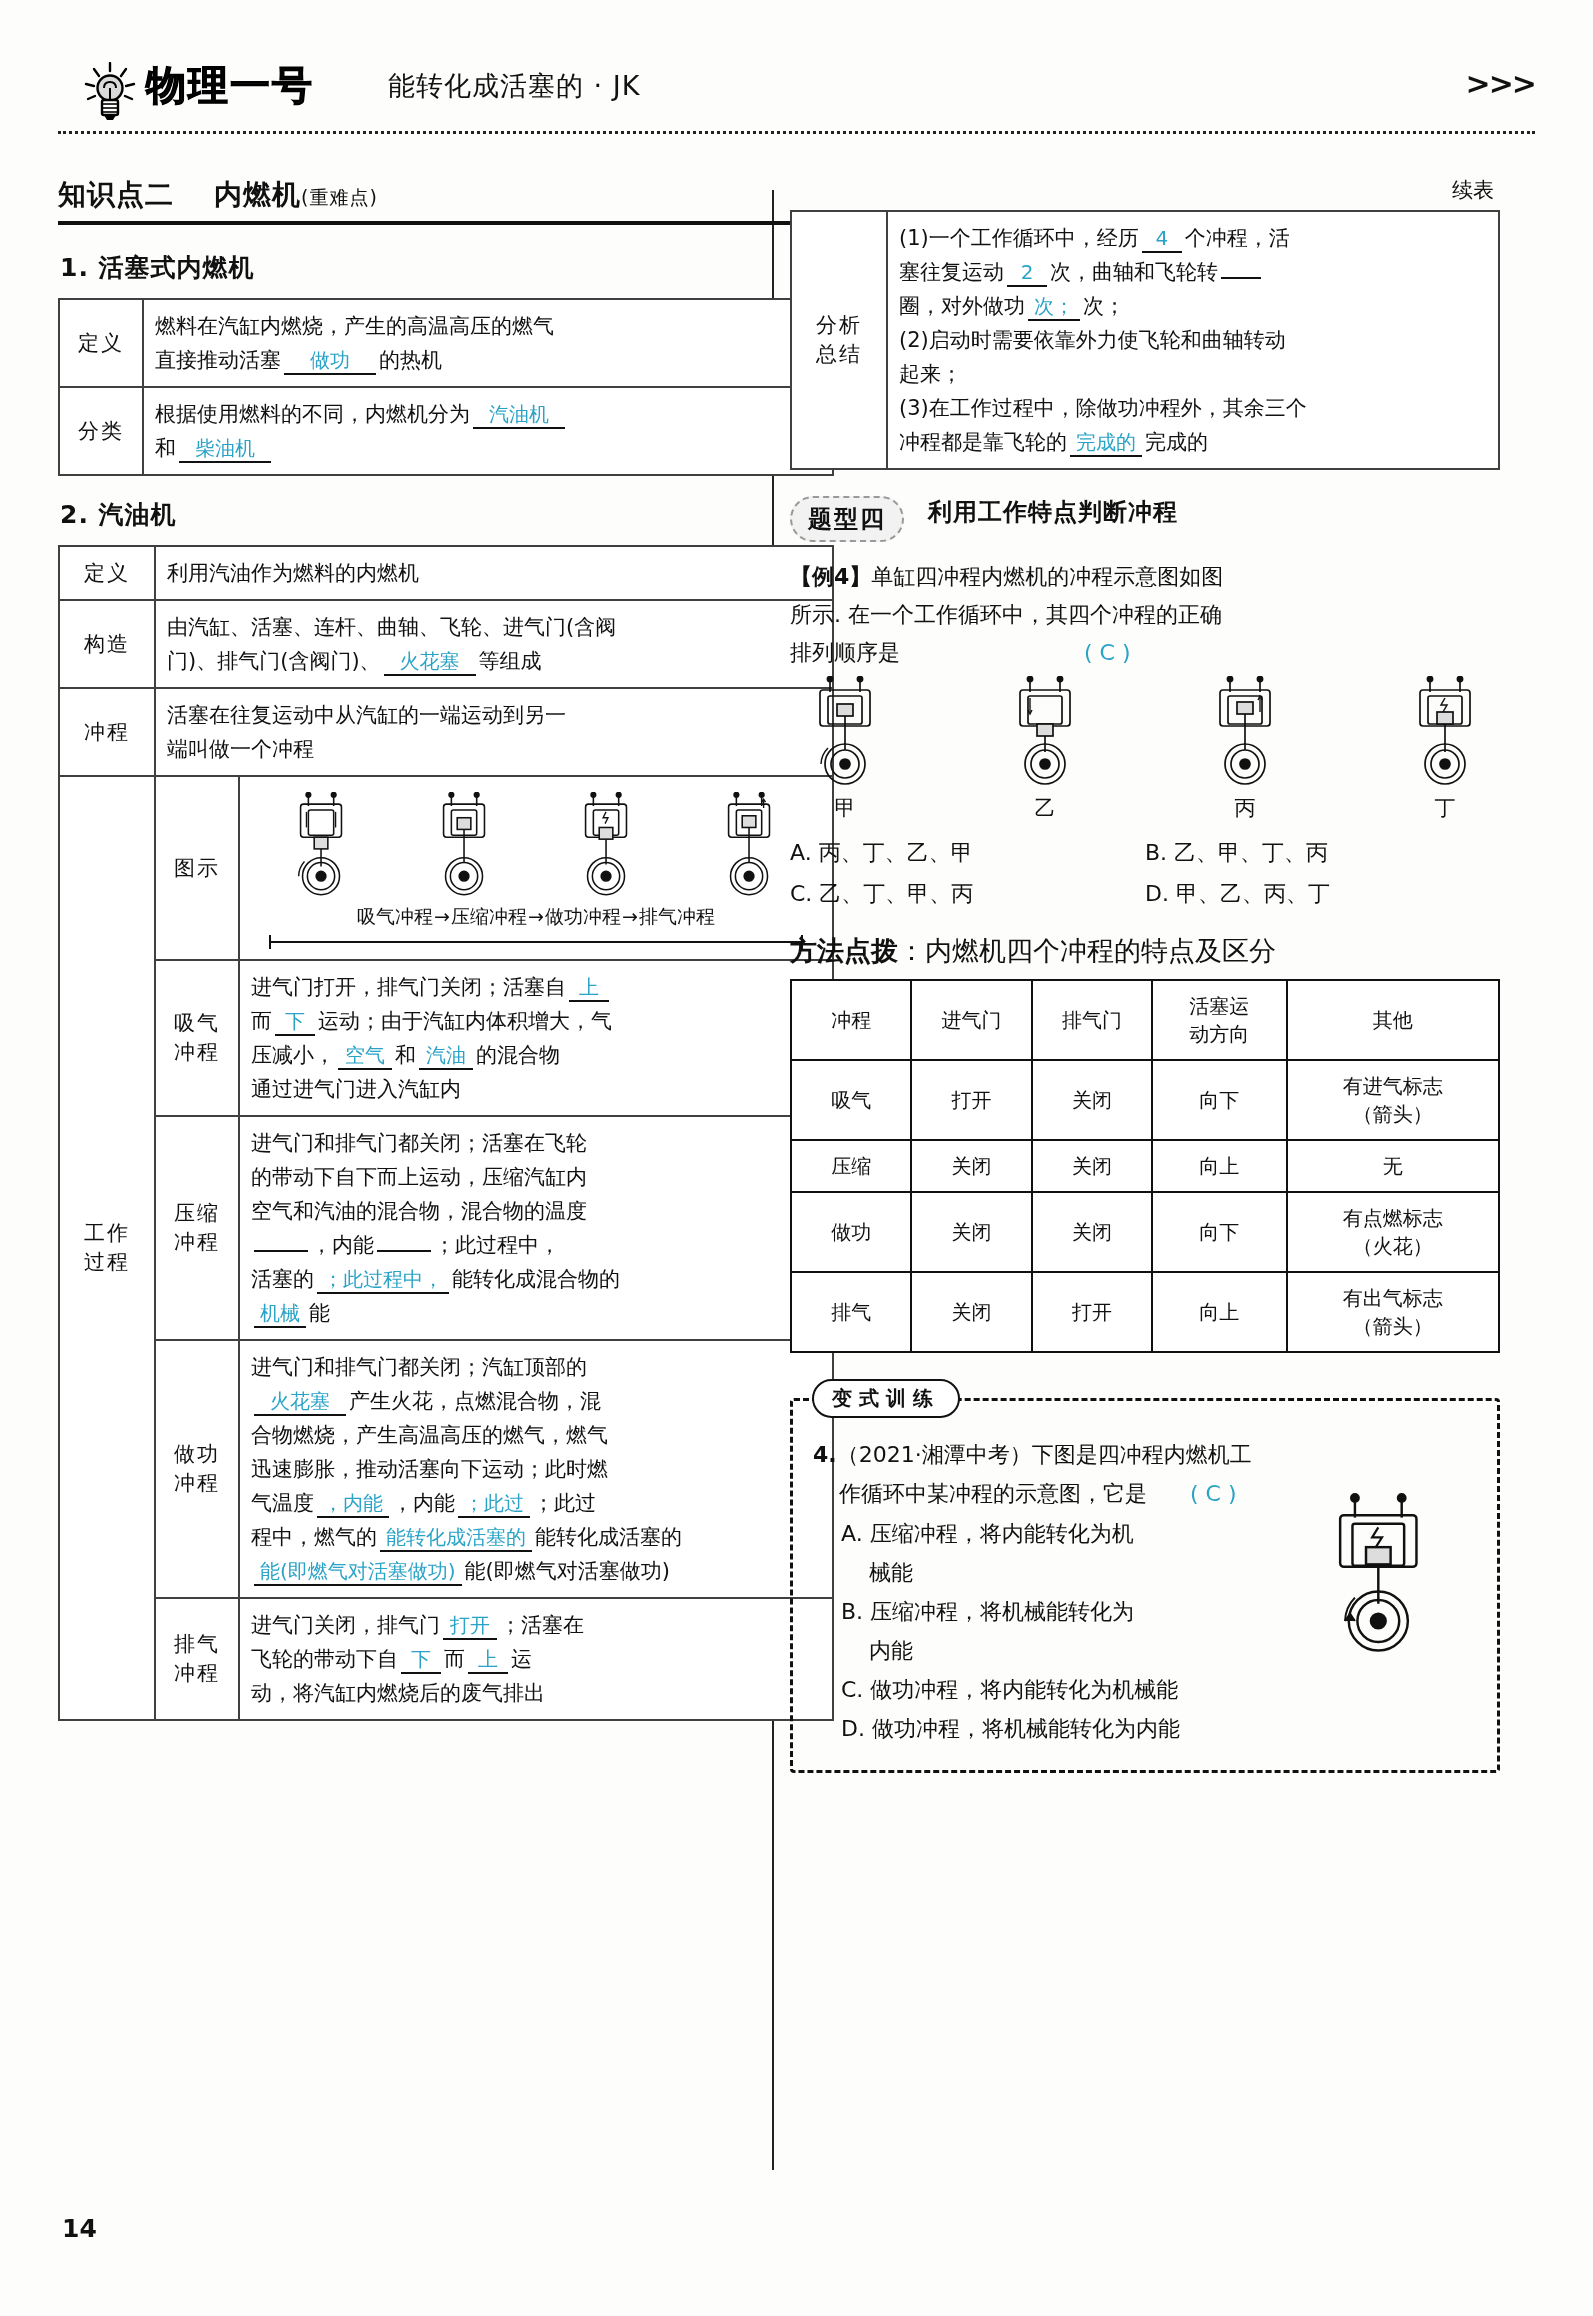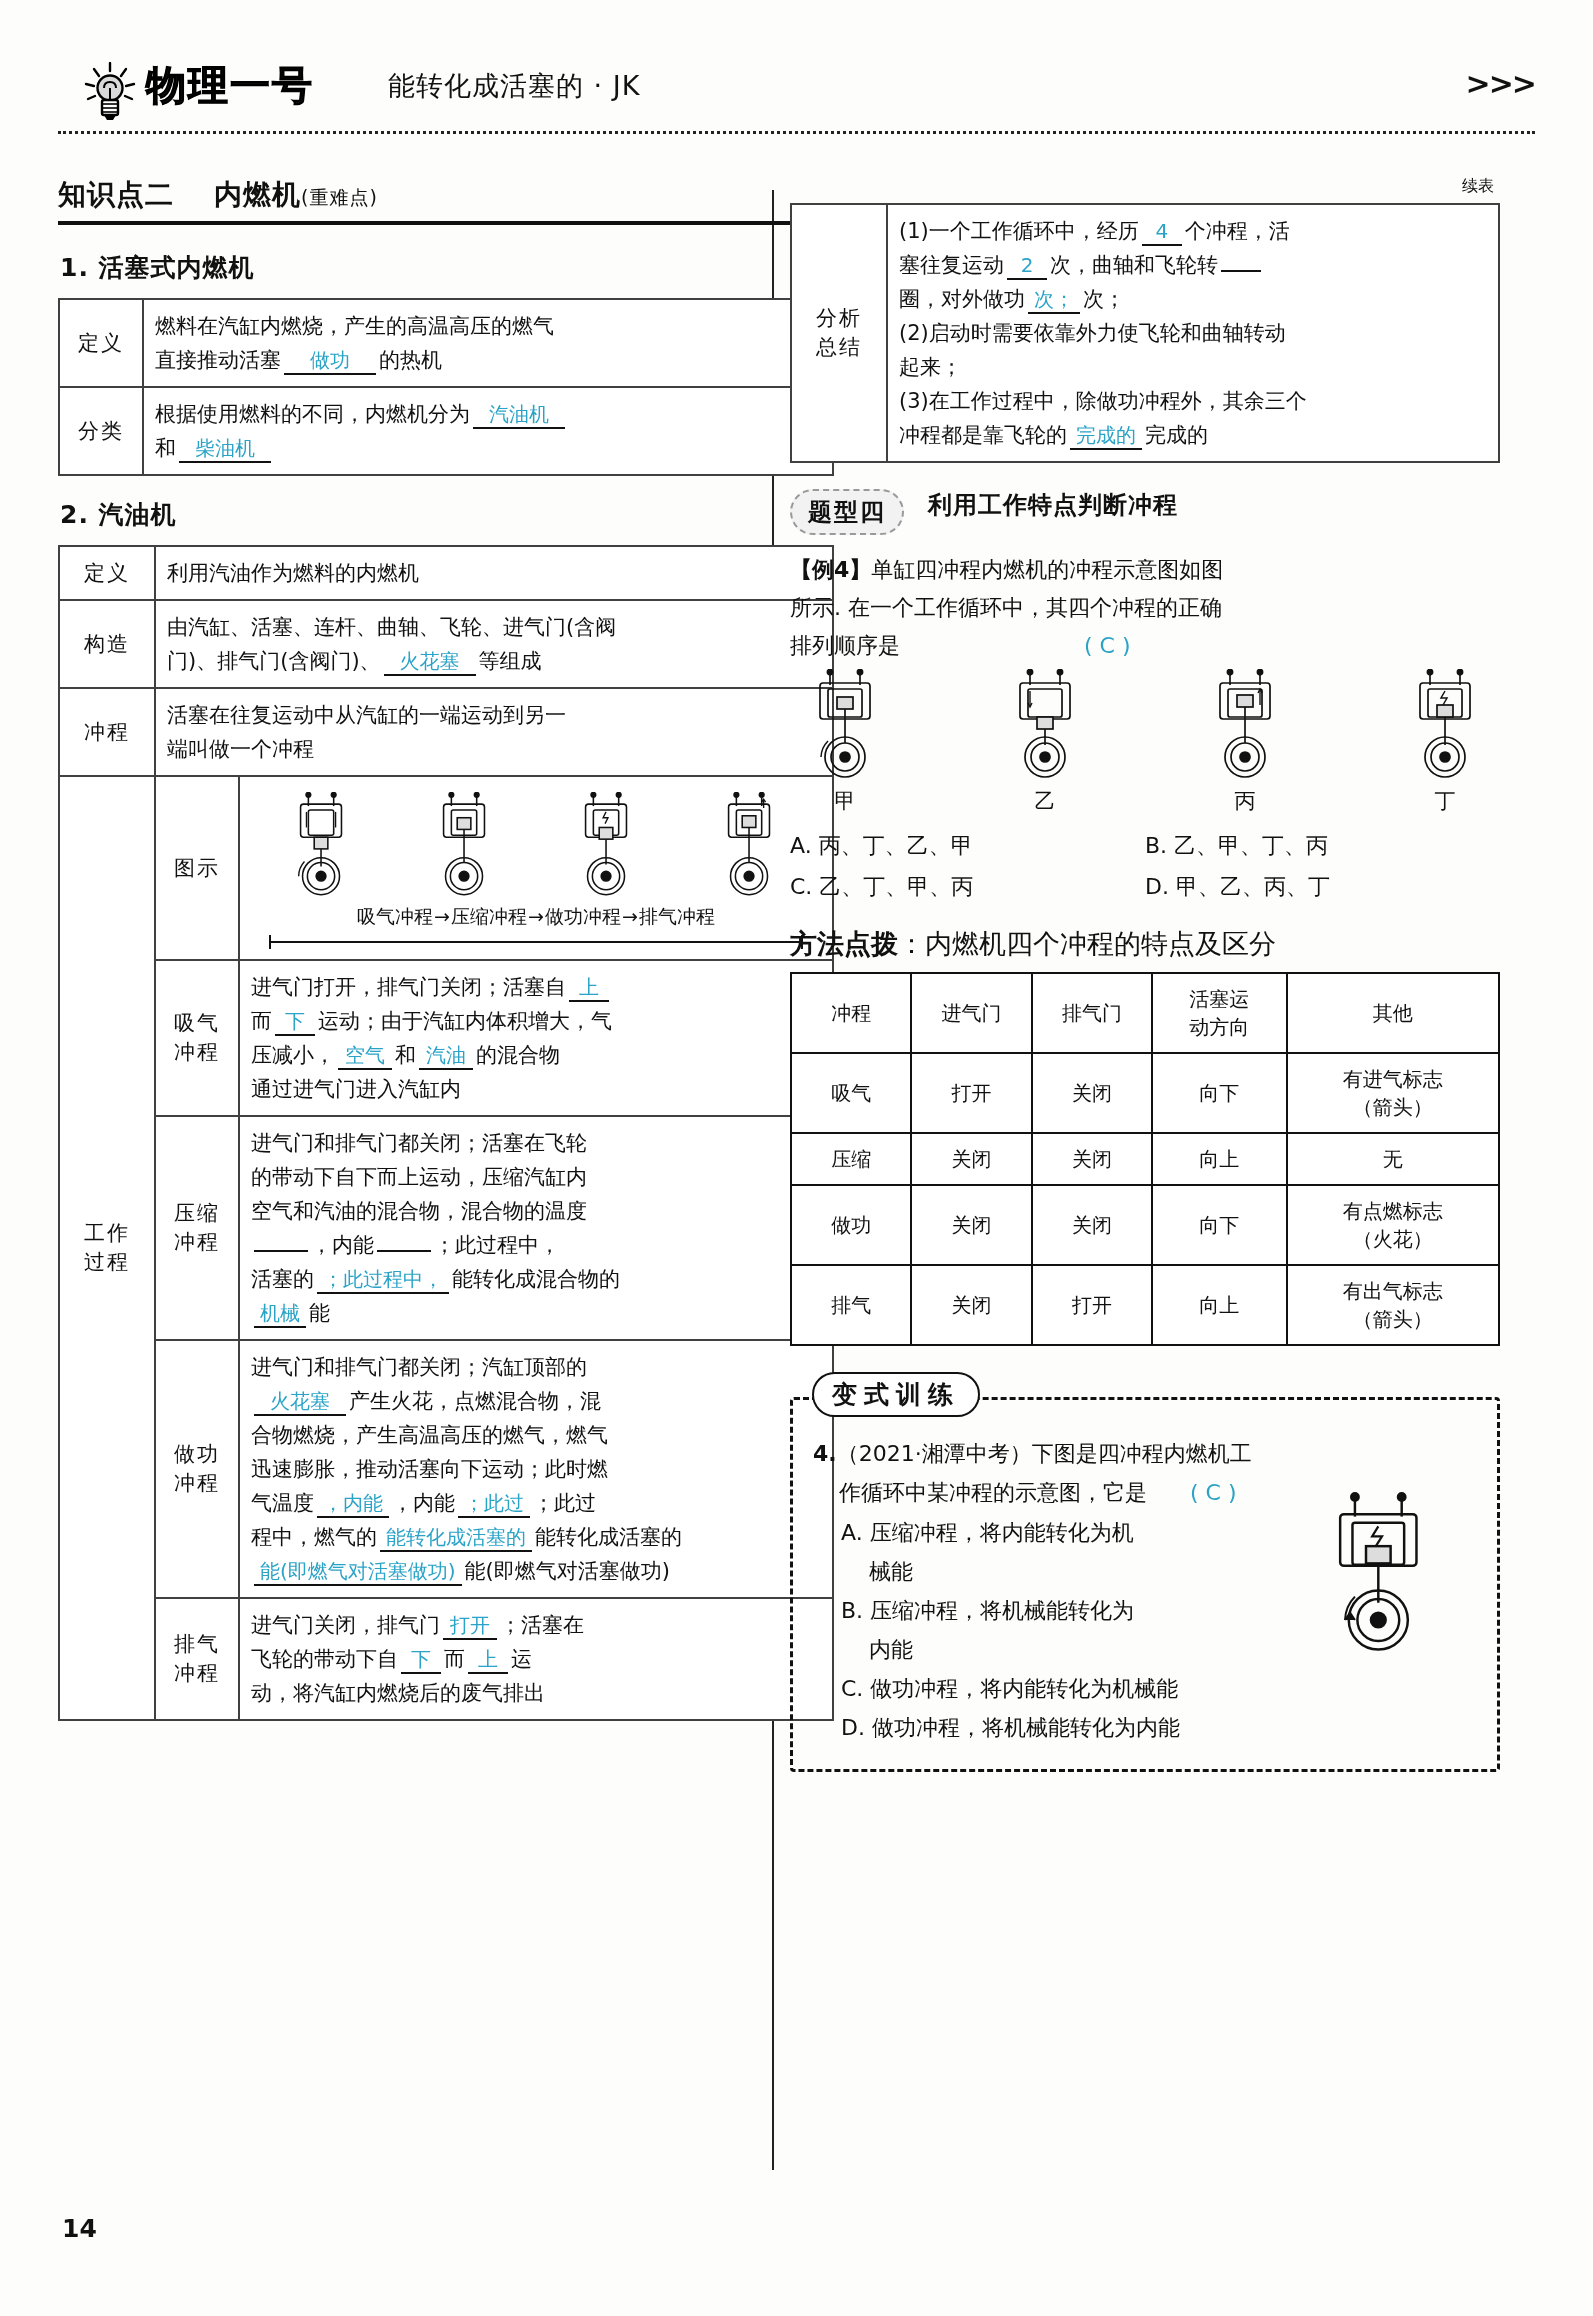--- a/index.html
+++ b/index.html
@@ -67,21 +67,21 @@
   .underarrow { position:relative; height:16px; margin:2px 18px 0 18px; }
   .underarrow:before {
     content:""; position:absolute; left:0; right:0; top:7px; height:2px; background:#111;
   }
   .underarrow:after {
     content:""; position:absolute; left:0; top:1px; width:2px; height:14px; background:#111;
   }
   .underarrow .rtick { position:absolute; right:0; top:1px; width:2px; height:14px; background:#111; }
 
   
-  .xubiao { text-align:right; font-size:16px; margin-bottom:6px; padding-right:6px; }
+  .xubiao { text-align:right; font-size:21px; margin-bottom:6px; padding-right:6px; }
   .tixing {
     display:flex; align-items:flex-start; gap:24px; margin:26px 0 16px;
   }
   .tixing .badge {
     font-size:24px; font-weight:bold; letter-spacing:2px;
     border:2px dashed #999; border-radius:26px; padding:5px 16px; background:#f2f2f2;
   }
   .tixing .ttl { font-size:24px; font-weight:bold; letter-spacing:1px; }
   .qtext { font-size:22px; line-height:1.72; letter-spacing:0px; }
   .qtext b { font-weight:bold; }
@@ -95,21 +95,21 @@
   table.grid { border-collapse:collapse; width:100%; background:#fff; }
   table.grid td, table.grid th {
     border:2px solid #111; text-align:center; font-weight:normal;
     font-size:20px; padding:11px 4px; line-height:1.4;
   }
 
   .bianshi {
     margin-top:26px; position:relative;
   }
   .bianshi .cloud {
-    display:inline-block; font-size:25px; font-weight:bold; letter-spacing:7px;
+    display:inline-block; font-size:20px; font-weight:bold; letter-spacing:7px;
     padding:4px 18px; border:2px solid #111; border-radius:24px; background:#fff;
     position:relative; z-index:2; margin-left:22px;
   }
   .bsbox {
     border:3px dashed #111; border-radius:4px; margin-top:-20px; padding:34px 20px 22px;
     font-size:22px; line-height:1.78; position:relative; background:transparent;
   }
   .bsbox .opt { margin-left:28px; }
 
   .pagenum { position:absolute; left:62px; top:2214px; font-size:25px; font-weight:bold; }

